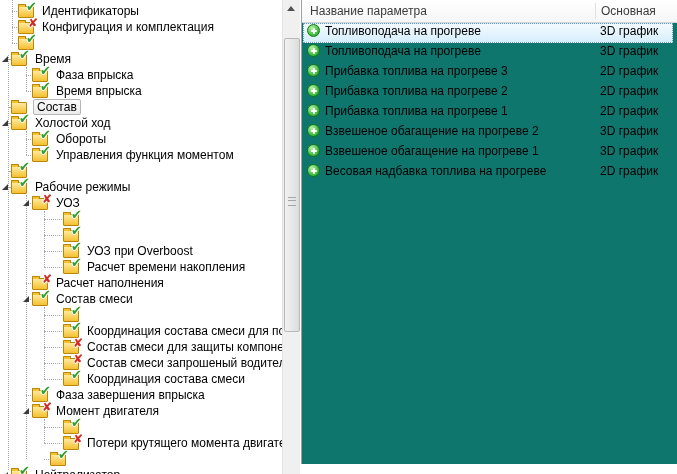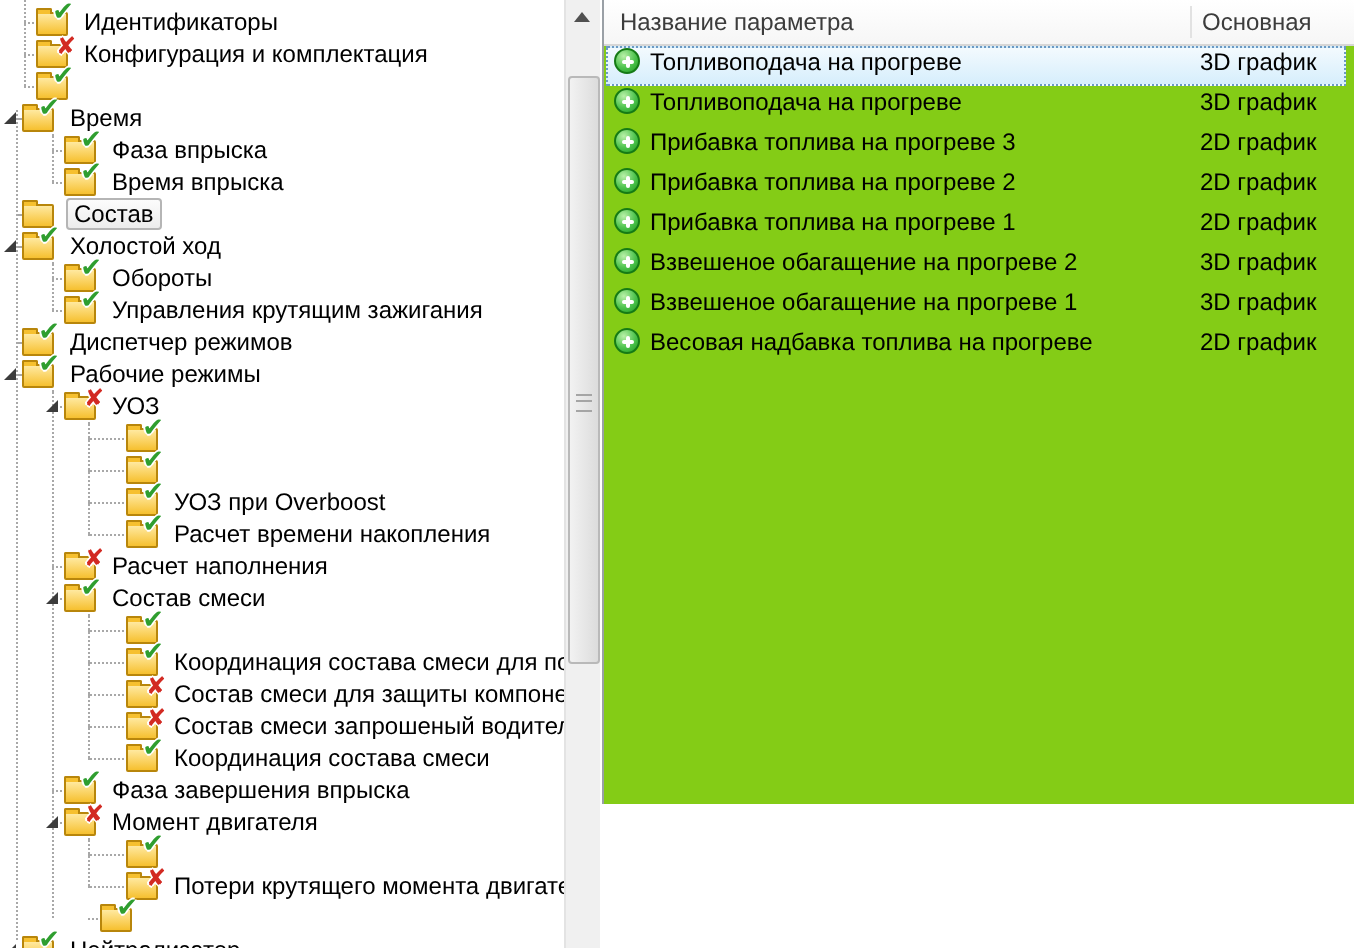--- a/index.html
+++ b/index.html
@@ -33,21 +33,21 @@
   .scroll-btn{position:absolute;left:0;top:0;width:17px;height:17px;background:#f0f0f0;}
   .scroll-btn .tri{position:absolute;left:4px;top:6px;width:0;height:0;
            border:4px solid transparent;border-bottom:5px solid #505050;border-top:none;}
   .thumb{position:absolute;left:1px;top:38px;width:14px;height:292px;
          background:linear-gradient(90deg,#f2f2f2,#dcdcdc);border:1px solid #b9b9b9;border-radius:2px;}
   .grip{position:absolute;left:3px;top:158px;width:8px;height:7px;
         border-top:1px solid #a5a5a5;border-bottom:1px solid #a5a5a5;}
   .grip::before{content:"";position:absolute;left:0;top:2px;width:8px;height:1px;background:#a5a5a5;}
 
   
-  .right-pane{position:absolute;left:301px;top:0;width:376px;height:402px;background:#84cc16;
+  .right-pane{position:absolute;left:301px;top:0;width:376px;height:464px;background:#0f766e;
               border-left:1px solid #9aa0a6;}
   .thead{position:relative;height:22px;border-bottom:1px solid #d6d6d6;
          background:linear-gradient(#ffffff,#f6f6f6);color:#3c3c3c;}
   .thead .c1{position:absolute;left:8px;top:4px;}
   .thead .c2{position:absolute;left:299px;top:4px;}
   .col-sep{position:absolute;left:293px;top:3px;height:16px;width:0;border-left:1px solid #e2e2e2;}
   .tbody{position:absolute;left:0;top:23px;right:0;}
   .prow{position:relative;height:18px;display:flex;margin:0 5px 0 1px;
         border:1px solid transparent;}
   .prow.selected{background:linear-gradient(#f3fafe,#d6eefc);border:1px dotted #6b9ac4;}
@@ -136,28 +136,27 @@
           <span class="folder" style="margin-left: 32px;">
             <span class="badge ok">✔</span>
           </span>
           <span class="tlabel">Обороты</span>
         </div>
         <div class="trow">
           <span class="stub" style="left: 26px; width: 5px; top: 8px;"></span>
           <span class="folder" style="margin-left: 32px;">
             <span class="badge ok">✔</span>
           </span>
-          <span class="tlabel">Управления крутящим зажигания</span>
-        </div>
-        <div class="trow">
-          <span class="stub" style="left: 8px; width: 2px; top: 8px;"></span>
-          <span class="folder" style="margin-left: 11px;">
-            <span class="badge ok">✔</span>
-          </span>
-          <span class="tlabel">Диспетчер режимов</span>
+          <span class="tlabel">Управления функция моментом</span>
+        </div>
+        <div class="trow">
+          <span class="stub" style="left: 8px; width: 2px; top: 8px;"></span>
+          <span class="folder" style="margin-left: 11px;">
+            <span class="badge ok">✔</span>
+          </span>
         </div>
         <div class="trow">
           <span class="stub" style="left: 8px; width: 2px; top: 8px;"></span>
           <span class="exp" style="left: 2px;"></span>
           <span class="folder" style="margin-left: 11px;">
             <span class="badge ok">✔</span>
           </span>
           <span class="tlabel">Рабочие режимы</span>
         </div>
         <div class="trow">

